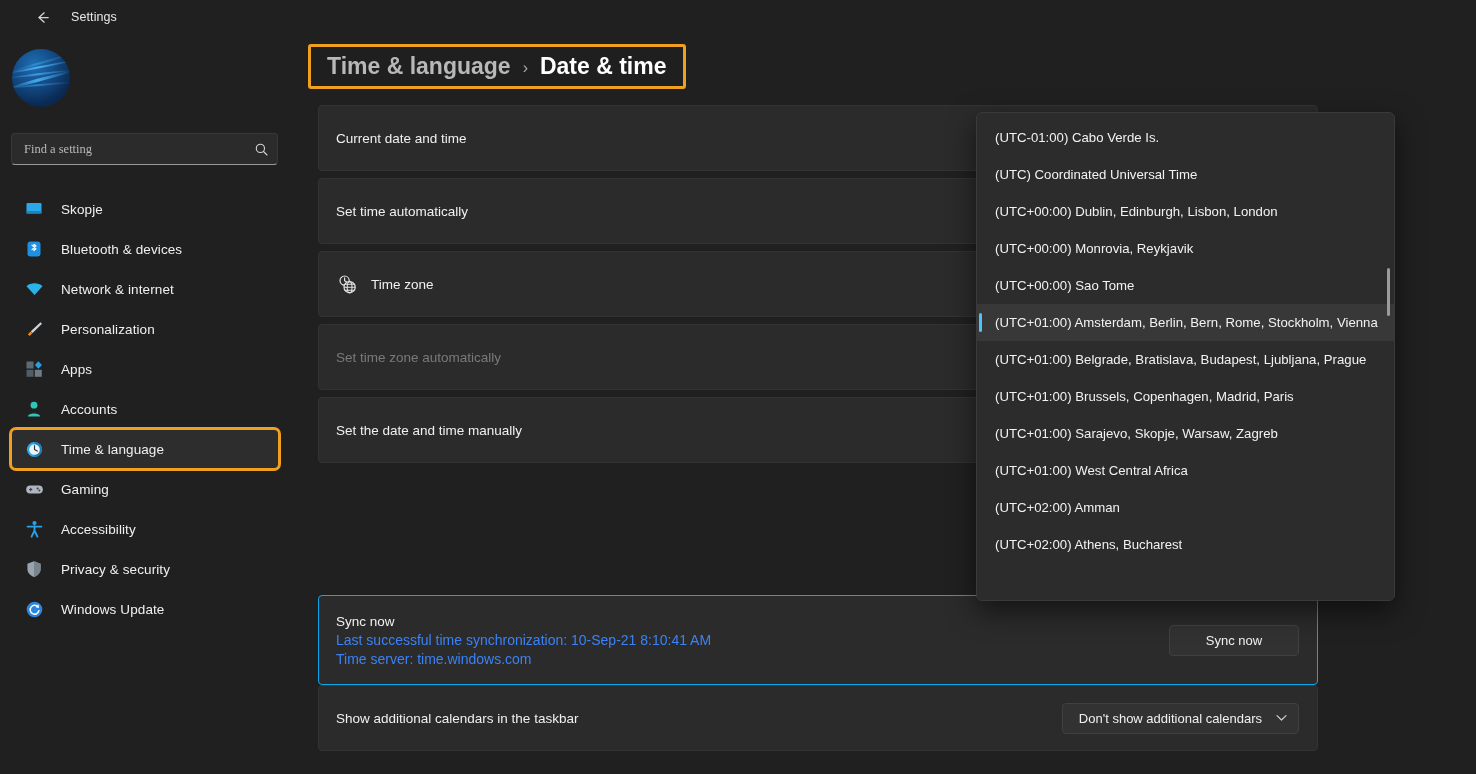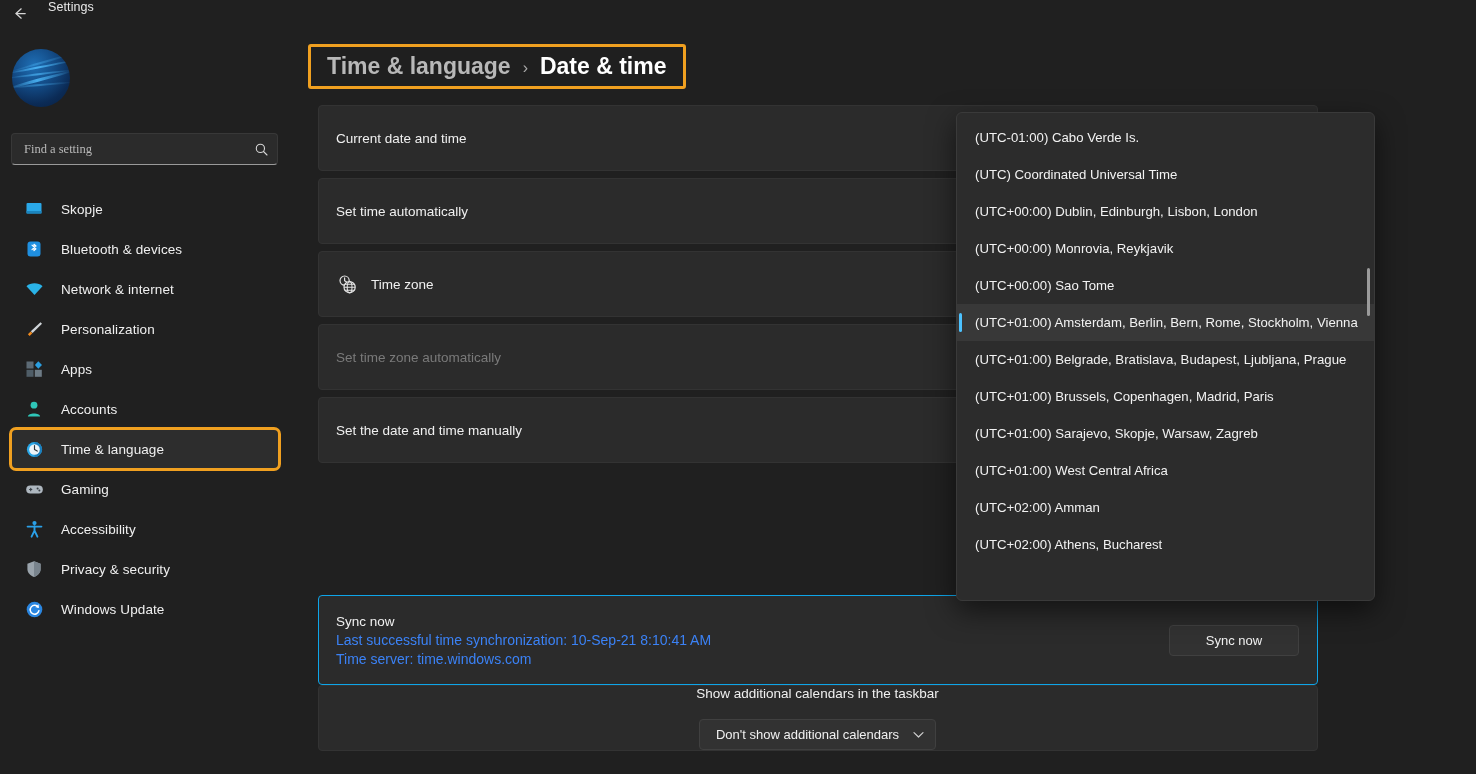--- a/index.html
+++ b/index.html
@@ -21,21 +21,22 @@
     background: #202020;
   }
 
   
   .titlebar {
     position: absolute;
     top: 0; left: 0;
     width: 1476px;
     height: 34px;
     display: flex;
-    padding-left: 4px;
+    align-items: center;
+    padding-left: 27px;
     background: #202020;
   }
   .back-btn {
     width: 30px; height: 26px;
     display: flex; align-items: center; justify-content: center;
     border-radius: 4px;
     color: #cfcfcf;
   }
   .back-btn svg { display: block; }
   .title-text {
@@ -241,40 +242,39 @@
   .row-cal {
     position: relative;
     background: #2b2b2b;
     border: 1px solid #333333;
     border-radius: 4px;
     height: 66px;
     display: flex;
     align-items: center;
     justify-content: space-between;
     padding: 0 18px 0 17px;
-    flex-direction: column;
   }
   .combo {
     background: #323232;
     border: 1px solid #404040;
     border-radius: 4px;
     height: 31px;
     display: flex;
     align-items: center;
     gap: 14px;
     padding: 0 11px 0 16px;
     color: #f0f0f0;
     font-size: 13px;
   }
   .combo .chev { color: #cfcfcf; display: flex; font-size: 10px; }
 
   
   .flyout {
     position: absolute;
-    left: 956px;
+    left: 976px;
     top: 112px;
     width: 419px;
     height: 489px;
     background: #2c2c2c;
     border: 1px solid #3a3a3a;
     border-radius: 6px;
     box-shadow: 0 10px 28px rgba(0,0,0,.55);
     overflow: hidden;
     padding: 6px 0;
   }

